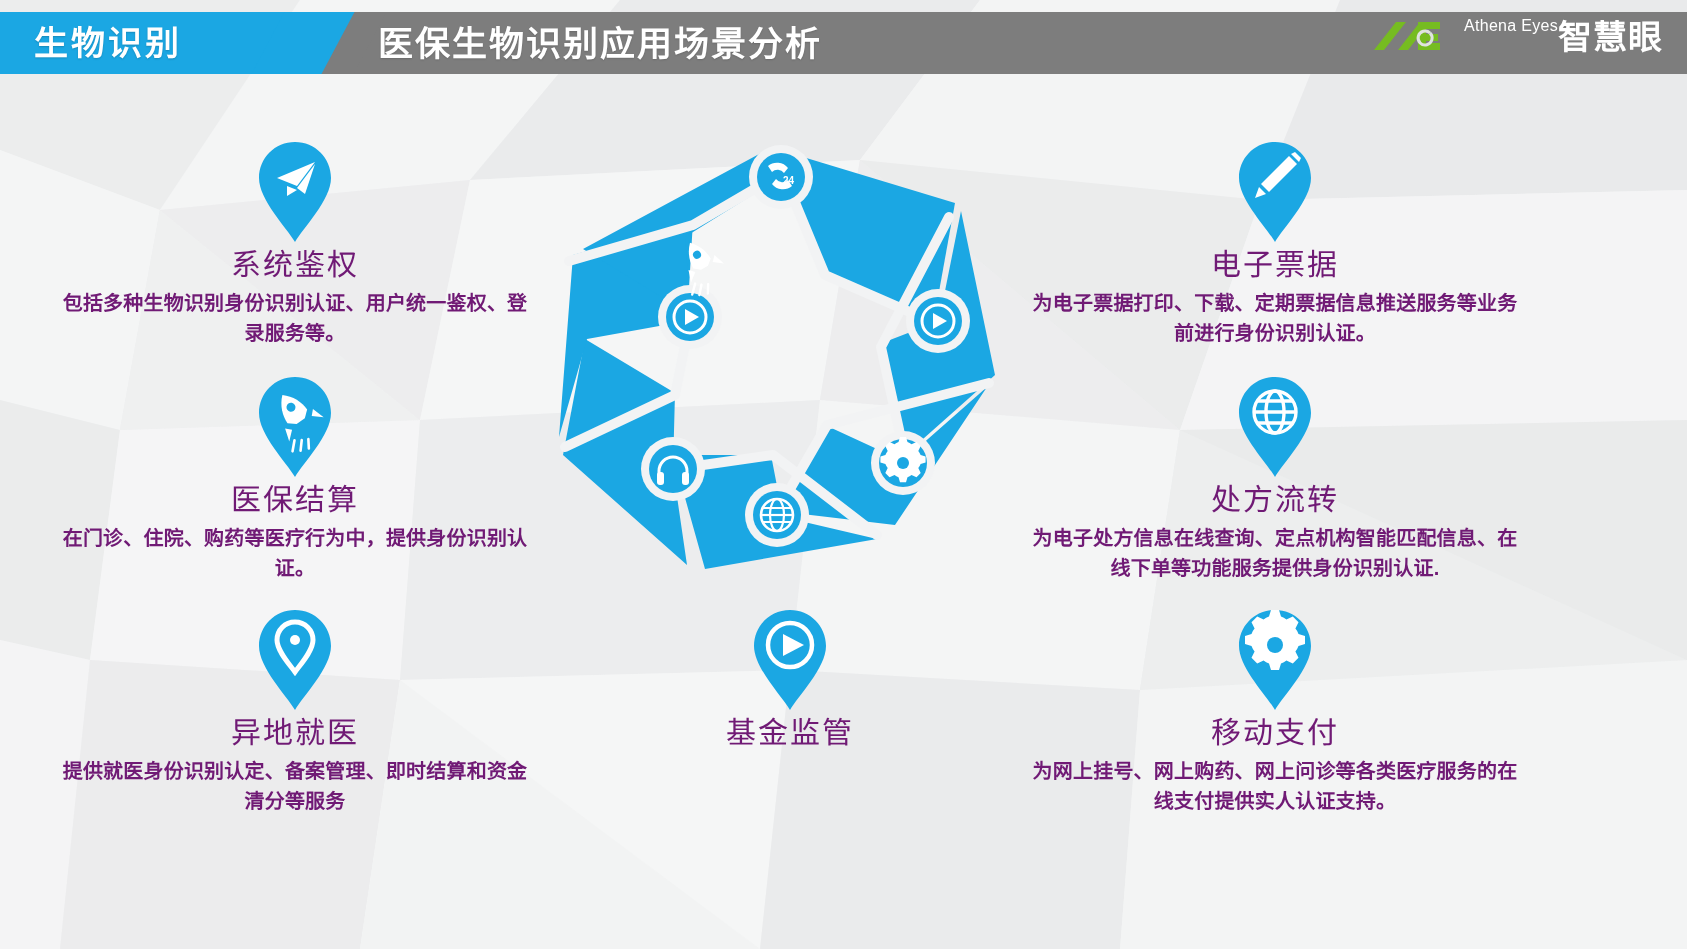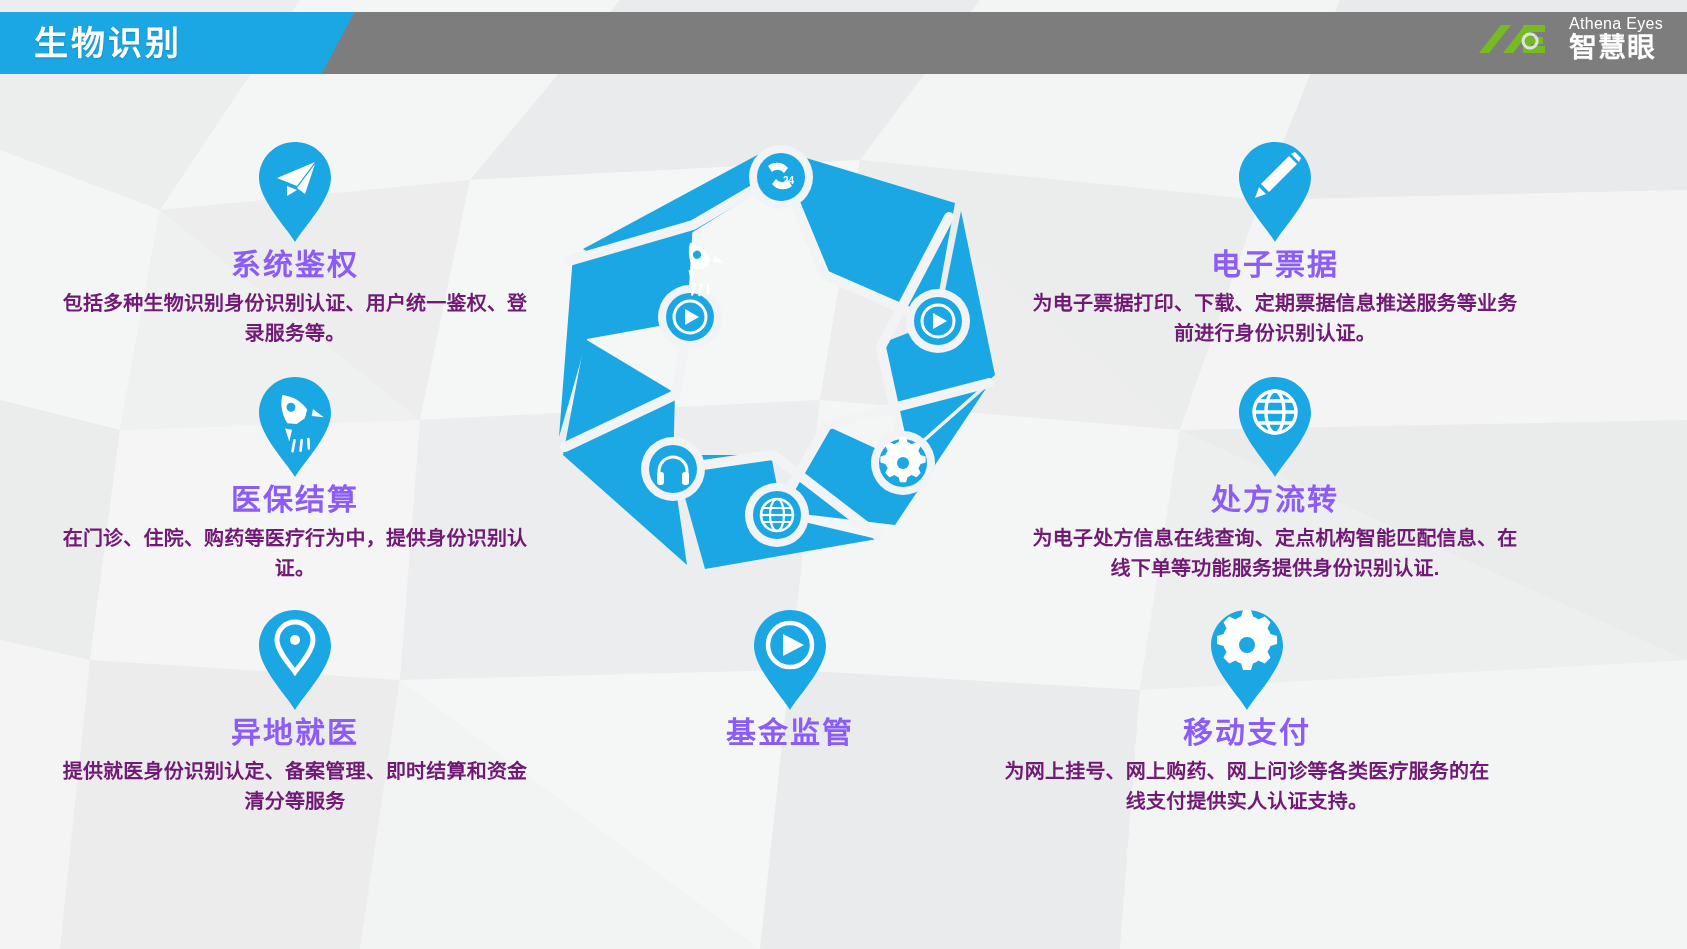--- a/index.html
+++ b/index.html
@@ -49,44 +49,44 @@
   .header-title{
     position:absolute;left:378px;top:9px;
     font-size:35px;font-weight:bold;color:#ffffff;
     letter-spacing:2px;line-height:46px;
     text-shadow:0 1px 2px rgba(0,0,0,.15);
   }
 
   
   .logo{position:absolute;right:24px;top:16px;display:flex;align-items:center;gap:8px;z-index:6;}
   .logo-mark{width:84px;height:40px;}
-  .logo-words{display:flex;flex-direction:column;line-height:1;}
+  .logo-words{display:flex;flex-direction:row;line-height:1;}
   .logo-en{font-size:16px;color:#ffffff;font-weight:normal;letter-spacing:.3px;}
-  .logo-cn{font-size:28px;color:#ffffff;font-weight:bold;letter-spacing:1px;margin-top:2px;}
+  .logo-cn{font-size:34px;color:#ffffff;font-weight:bold;letter-spacing:1px;margin-top:2px;}
 
   
   .card{position:absolute;z-index:4;text-align:center;}
   .pin{margin:0 auto;display:block;}
   .card-title{
-    font-size:30px;font-weight:bold;color:#8b5cf6;
+    font-size:30px;font-weight:normal;color:#701a75;
     letter-spacing:2px;margin:2px 0 4px 0;line-height:38px;
   }
   .card-desc{
     font-size:20px;font-weight:bold;color:#701a75;
     line-height:30px;letter-spacing:.2px;
   }
 
   
   #card-system-auth   {left:60px;  top:140px; width:470px;}
   #card-settlement    {left:60px;  top:375px; width:470px;}
   #card-remote-care   {left:60px;  top:608px; width:470px;}
   #card-fund-supervise{left:555px; top:608px; width:470px;}
   #card-e-invoice     {left:1030px;top:140px; width:490px;}
   #card-prescription  {left:1030px;top:375px; width:490px;}
-  #card-mobile-pay    {left:1002px;top:608px; width:490px;}
+  #card-mobile-pay    {left:1030px;top:608px; width:490px;}
 
   
   #center-graphic{position:absolute;left:525px;top:125px;width:490px;height:470px;z-index:3;}
 </style>
 </head>
 <body>
 
 <svg id="bg" viewBox="0 0 1687 949" preserveAspectRatio="none">
   <rect width="1687" height="949" fill="#f1f2f3"></rect>
   <g stroke="none">
@@ -117,20 +117,21 @@
   </g>
 </svg>
 
 <div class="header">
   <div class="header-grey"></div>
   <div class="header-grey-skew"></div>
   <div class="header-white-slash"></div>
   <div class="header-blue"></div>
   <div class="header-blue-skew"></div>
   <div class="badge-text">生物识别</div>
+  <div class="header-title">医保生物识别应用场景分析</div>
 </div>
 
 <div class="logo">
   <svg class="logo-mark" viewBox="0 0 84 40">
     <polygon points="2,34 24,6 34,6 12,34" fill="#76bc21"></polygon>
     <polygon points="26,34 48,6 58,6 36,34" fill="#76bc21"></polygon>
     <path d="M46,6 h22 v7 h-14 v5 h12 v7 h-12 v2 h14 v7 h-22 z" fill="#76bc21"></path>
     <path d="M58,17 a7,7 0 1 0 0.1,0.1" fill="none" stroke="#dfe3e0" stroke-width="3"></path>
   </svg>
   <div class="logo-words">

